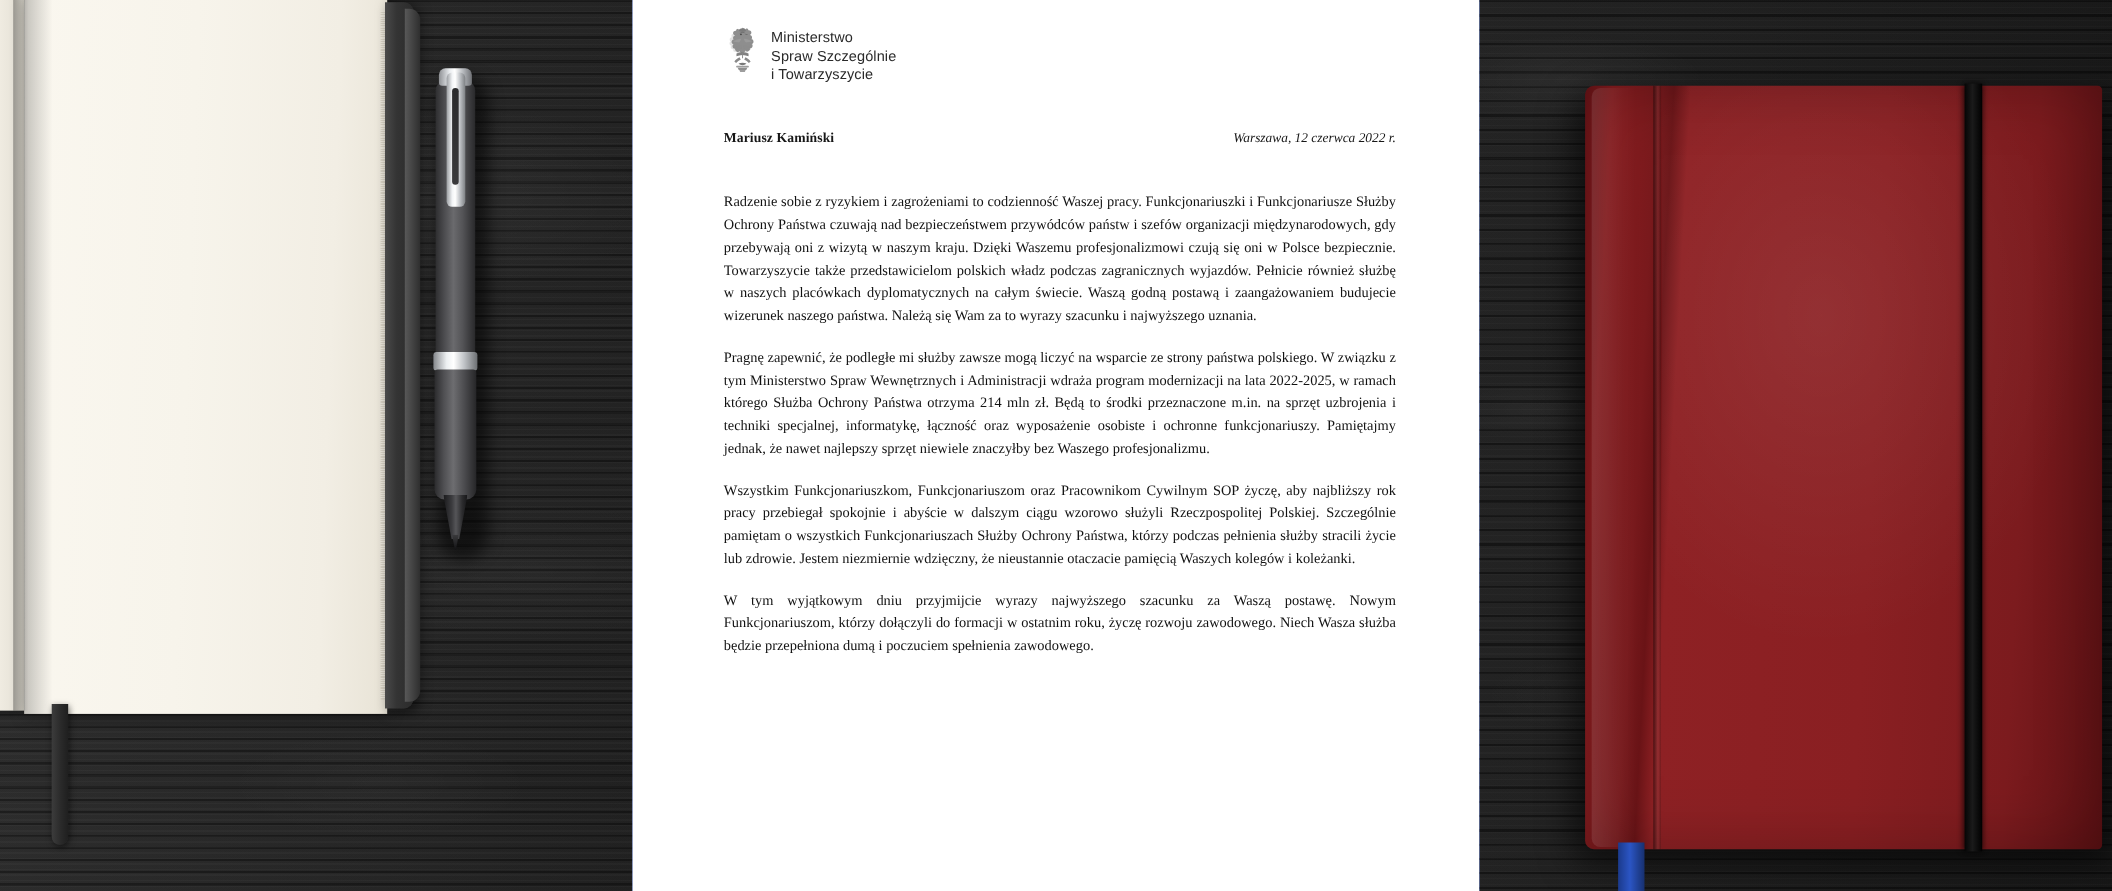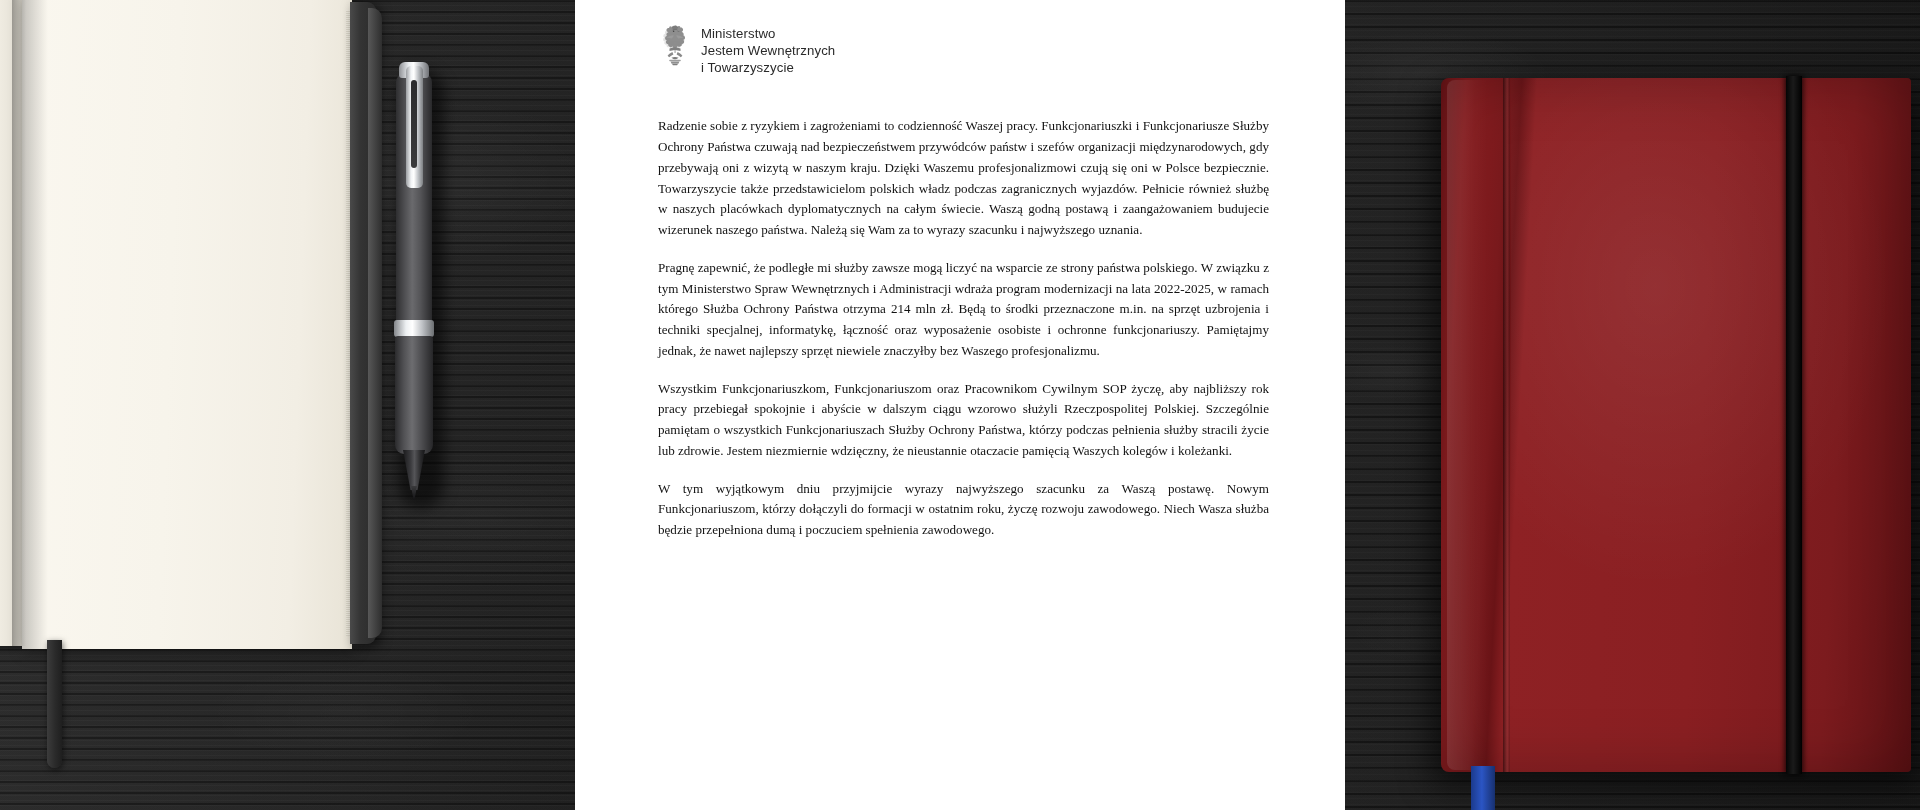--- a/index.html
+++ b/index.html
@@ -406,25 +406,29 @@
             <path d="M9.6 31.8c1.3-1.8 3-3.1 4.8-3.8l1 2.4c-1.5.6-3 1.6-4.2 2.9l-1.6-1.5z" fill="#8a8a8a"></path>
             <path d="M24.4 31.8c-1.3-1.8-3-3.1-4.8-3.8l-1 2.4c1.5.6 3 1.6 4.2 2.9l1.6-1.5z" fill="#8a8a8a"></path>
             <path d="M13.4 33.8c1.2-.5 2.4-.8 3.6-.8s2.4.3 3.6.8c-1 .9-2.2 1.5-3.6 1.5s-2.6-.6-3.6-1.5z" fill="#7a7a7a"></path>
             <rect x="11.2" y="35.8" width="11.6" height="1.5" rx=".7" fill="#9e9e9e"></rect>
             <path d="M12.6 37.6h8.8l-1 2.1h-6.8z" fill="#8f8f8f"></path>
             <path d="M14.1 39.9h5.8l-.8 1.4h-4.2z" fill="#7d7d7d"></path>
           </g>
         </svg>
         <div class="ministry-lines">
           <div>Ministerstwo</div>
-          <div>Jestem Wewnętrznych</div>
+          <div>Spraw Szczególnie</div>
           <div>i Towarzyszycie</div>
         </div>
       </div>
 
+      <div class="meta-row">
+        <div class="sender-name">Mariusz Kamiński</div>
+        <div class="place-date">Warszawa, 12 czerwca 2022 r.</div>
+      </div>
 
       <div class="salutation">
       </div>
 
       <div class="body-text">
         <p>Radzenie sobie z ryzykiem i zagrożeniami to codzienność Waszej pracy. Funkcjonariuszki i Funkcjonariusze Służby Ochrony Państwa czuwają nad bezpieczeństwem przywódców państw i szefów organizacji międzynarodowych, gdy przebywają oni z wizytą w naszym kraju. Dzięki Waszemu profesjonalizmowi czują się oni w Polsce bezpiecznie. Towarzyszycie także przedstawicielom polskich władz podczas zagranicznych wyjazdów. Pełnicie również służbę w naszych placówkach dyplomatycznych na całym świecie. Waszą godną postawą i zaangażowaniem budujecie wizerunek naszego państwa. Należą się Wam za to wyrazy szacunku i najwyższego uznania.</p>
         <p>Pragnę zapewnić, że podległe mi służby zawsze mogą liczyć na wsparcie ze strony państwa polskiego. W związku z tym Ministerstwo Spraw Wewnętrznych i Administracji wdraża program modernizacji na lata 2022-2025, w ramach którego Służba Ochrony Państwa otrzyma 214 mln zł. Będą to środki przeznaczone m.in. na sprzęt uzbrojenia i techniki specjalnej, informatykę, łączność oraz wyposażenie osobiste i ochronne funkcjonariuszy. Pamiętajmy jednak, że nawet najlepszy sprzęt niewiele znaczyłby bez Waszego profesjonalizmu.</p>
         <p>Wszystkim Funkcjonariuszkom, Funkcjonariuszom oraz Pracownikom Cywilnym SOP życzę, aby najbliższy rok pracy przebiegał spokojnie i abyście w dalszym ciągu wzorowo służyli Rzeczpospolitej Polskiej. Szczególnie pamiętam o wszystkich Funkcjonariuszach Służby Ochrony Państwa, którzy podczas pełnienia służby stracili życie lub zdrowie. Jestem niezmiernie wdzięczny, że nieustannie otaczacie pamięcią Waszych kolegów i koleżanki.</p>
         <p>W tym wyjątkowym dniu przyjmijcie wyrazy najwyższego szacunku za Waszą postawę. Nowym Funkcjonariuszom, którzy dołączyli do formacji w ostatnim roku, życzę rozwoju zawodowego. Niech Wasza służba będzie przepełniona dumą i poczuciem spełnienia zawodowego.</p>
       </div>

